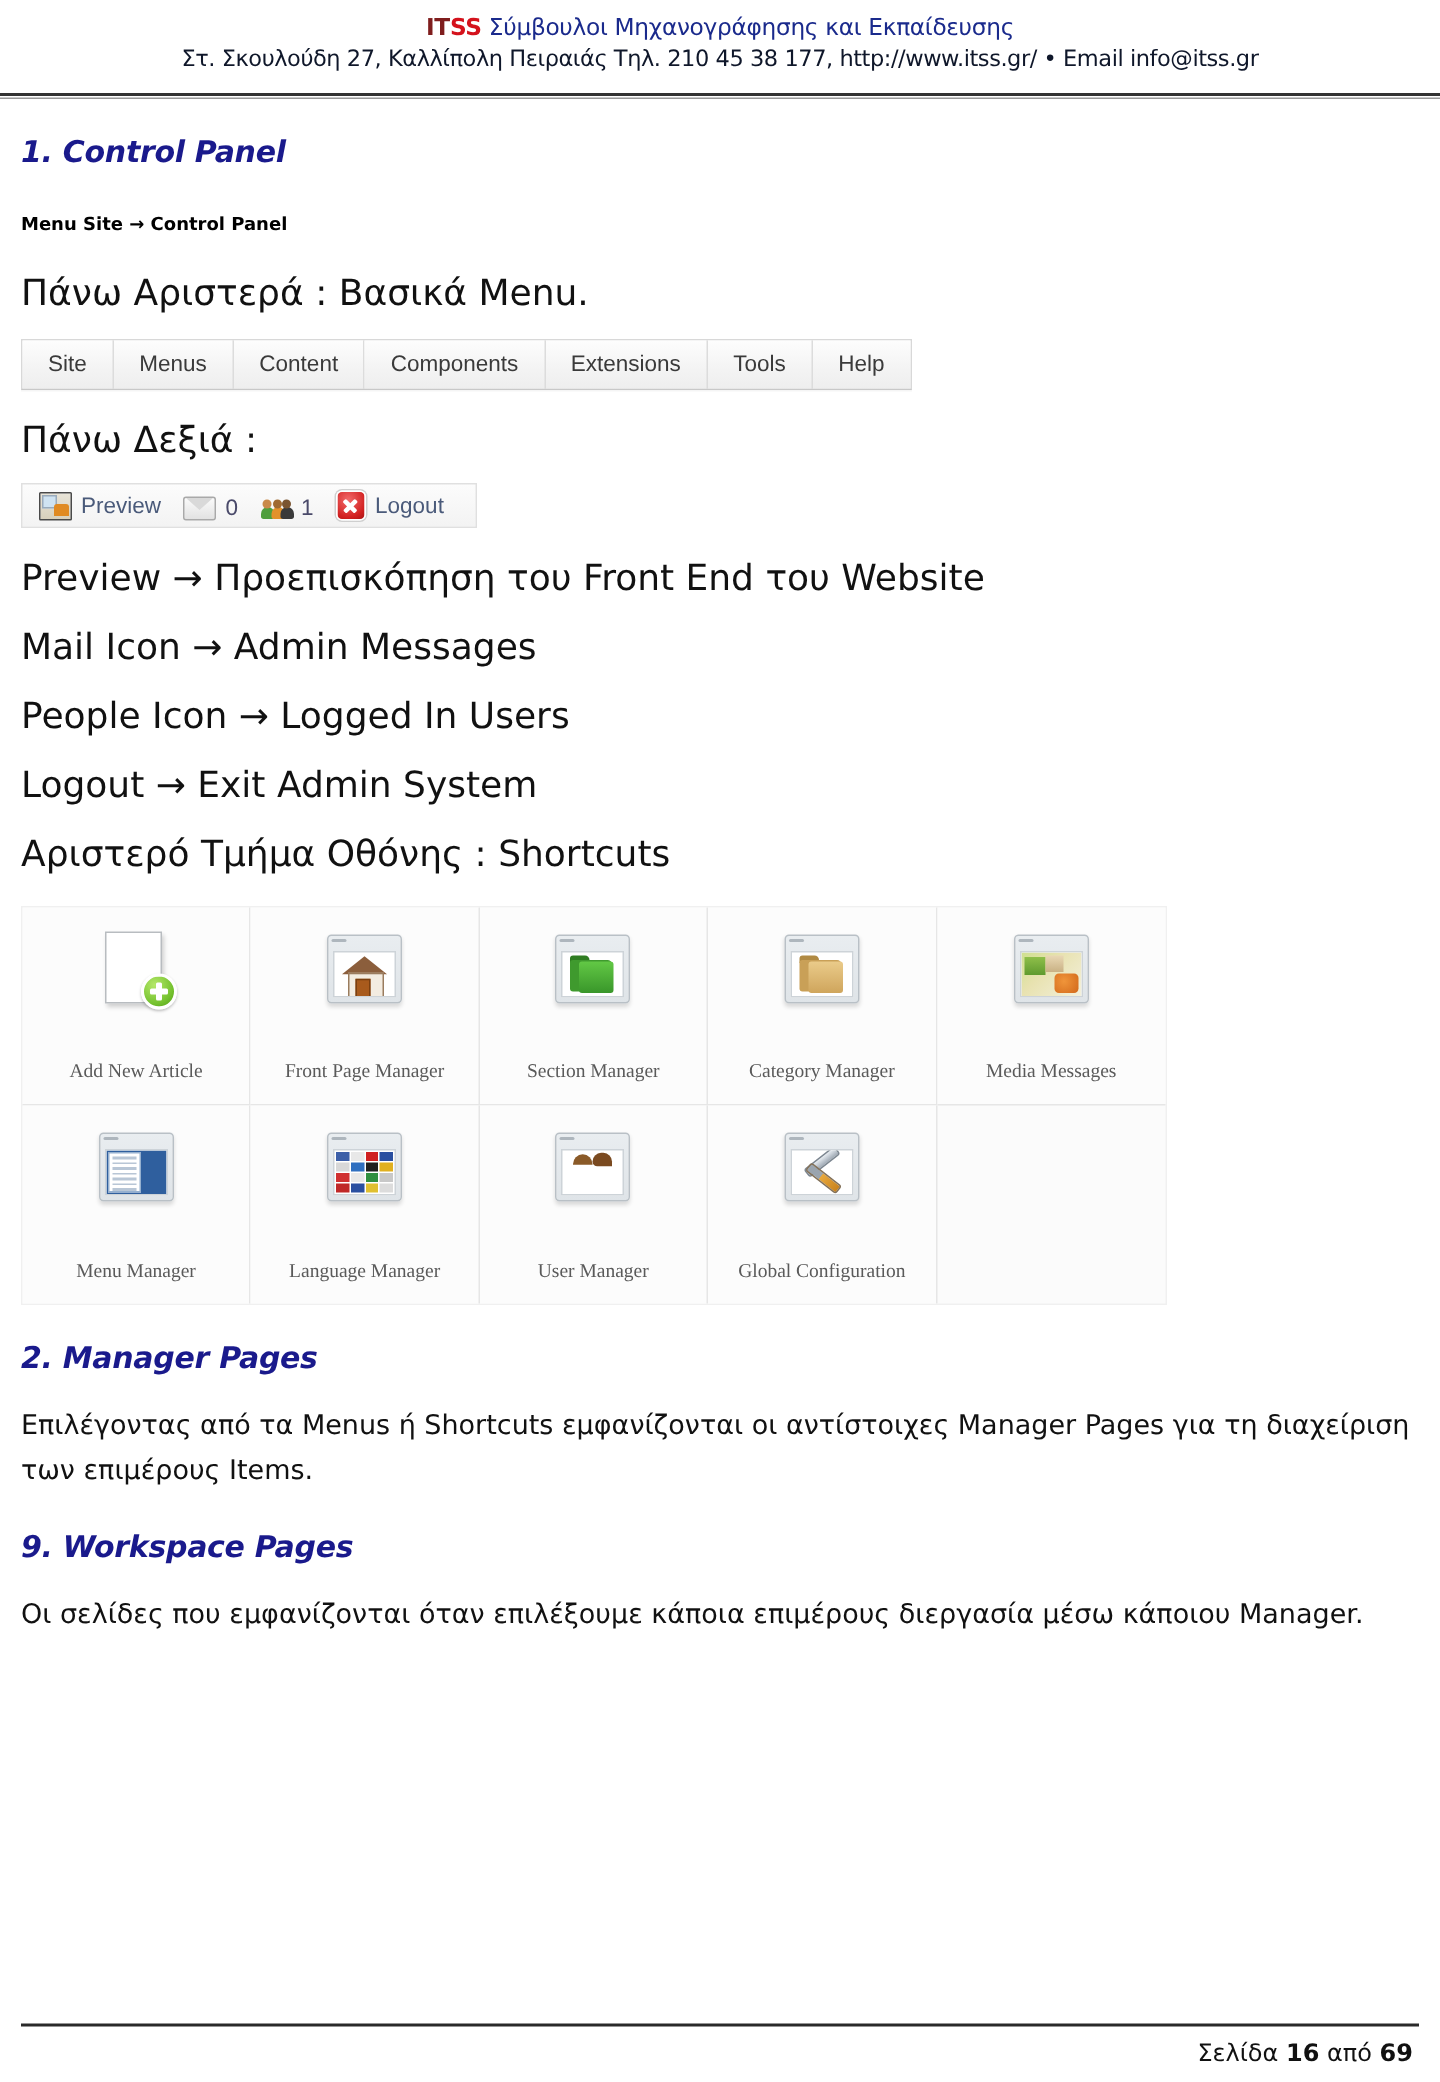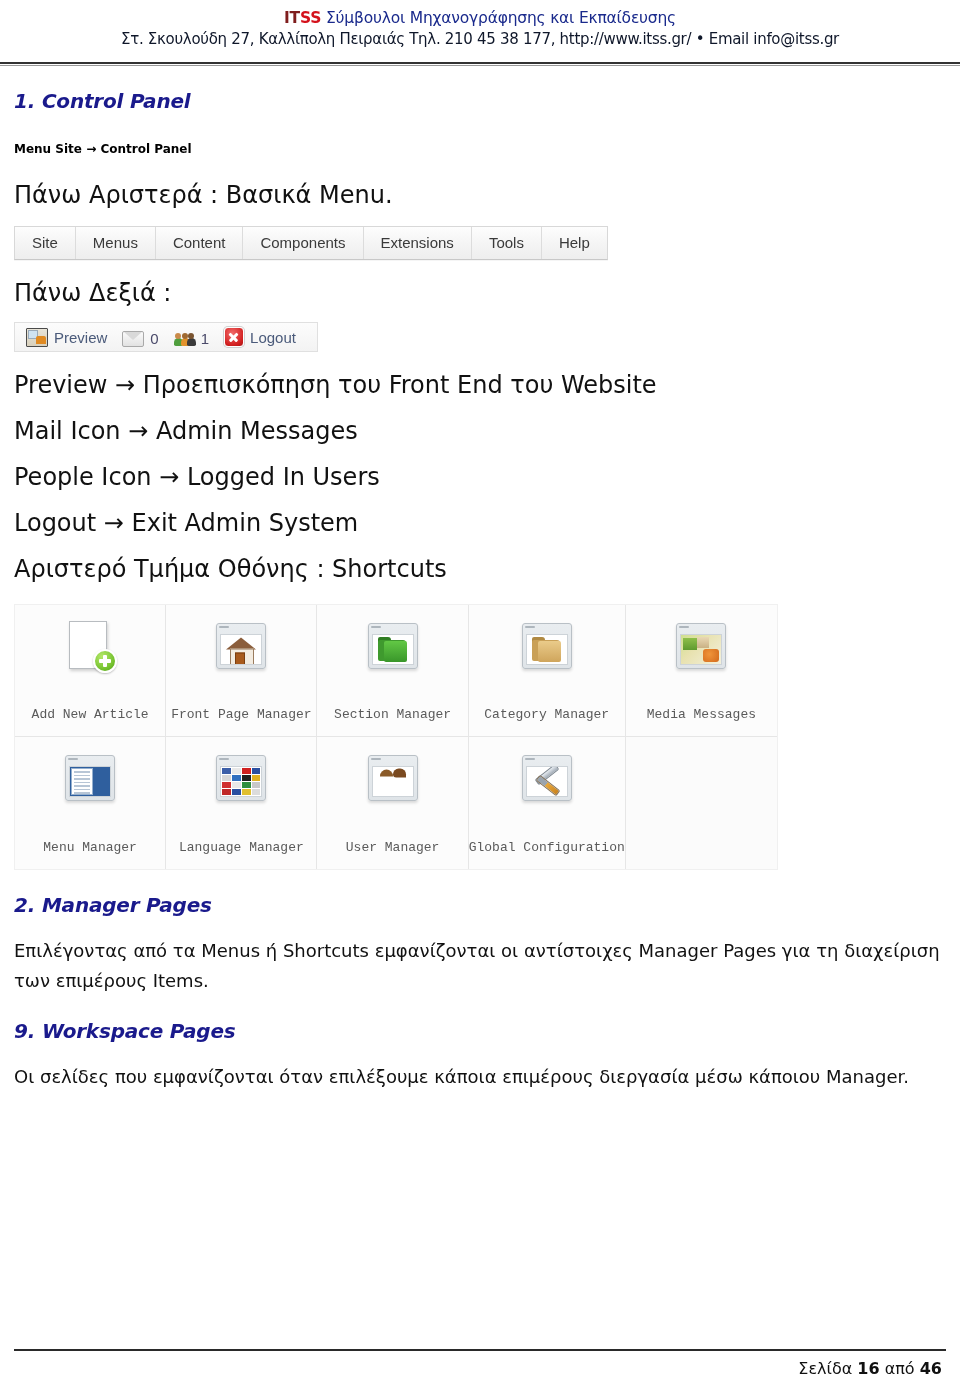--- a/index.html
+++ b/index.html
@@ -225,21 +225,21 @@
     flex-direction: column;
     align-items: center;
     justify-content: flex-start;
     padding-top: 16px;
     box-sizing: border-box;
     background: #fcfcfc;
   }
   .sc-cell:nth-child(5n) { border-right: 0; }
   .sc-cell:nth-child(n+6) { border-bottom: 0; }
   .sc-label {
-    font-family: Liberation Mono, monospace;
+    font-family: Liberation Serif, serif;
     font-size: 13px;
     color: #5a5a5a;
     text-align: center;
     margin-top: auto;
     margin-bottom: 14px;
     white-space: nowrap;
   }
   .sc-icon {
     width: 58px; height: 56px;
     position: relative;
@@ -636,14 +636,14 @@
   <h2 class="section-title">2. Manager Pages</h2>
   <div class="para">Επιλέγοντας από τα Menus ή Shortcuts εμφανίζονται οι αντίστοιχες Manager Pages για τη διαχείριση των επιμέρους Items.</div>
 
   <h2 class="section-title">9. Workspace Pages</h2>
   <div class="para">Οι σελίδες που εμφανίζονται όταν επιλέξουμε κάποια επιμέρους διεργασία μέσω κάποιου Manager.</div>
 
 </div>
 
 <div class="page-footer">
   <hr class="ftr-rule">
-  <div class="ftr-text"><span>Σελίδα </span><b>16</b><span> από </span><b>46</b></div>
+  <div class="ftr-text"><span>Σελίδα </span><b>16</b><span> από </span><b>69</b></div>
 </div>
 
 </body></html>

